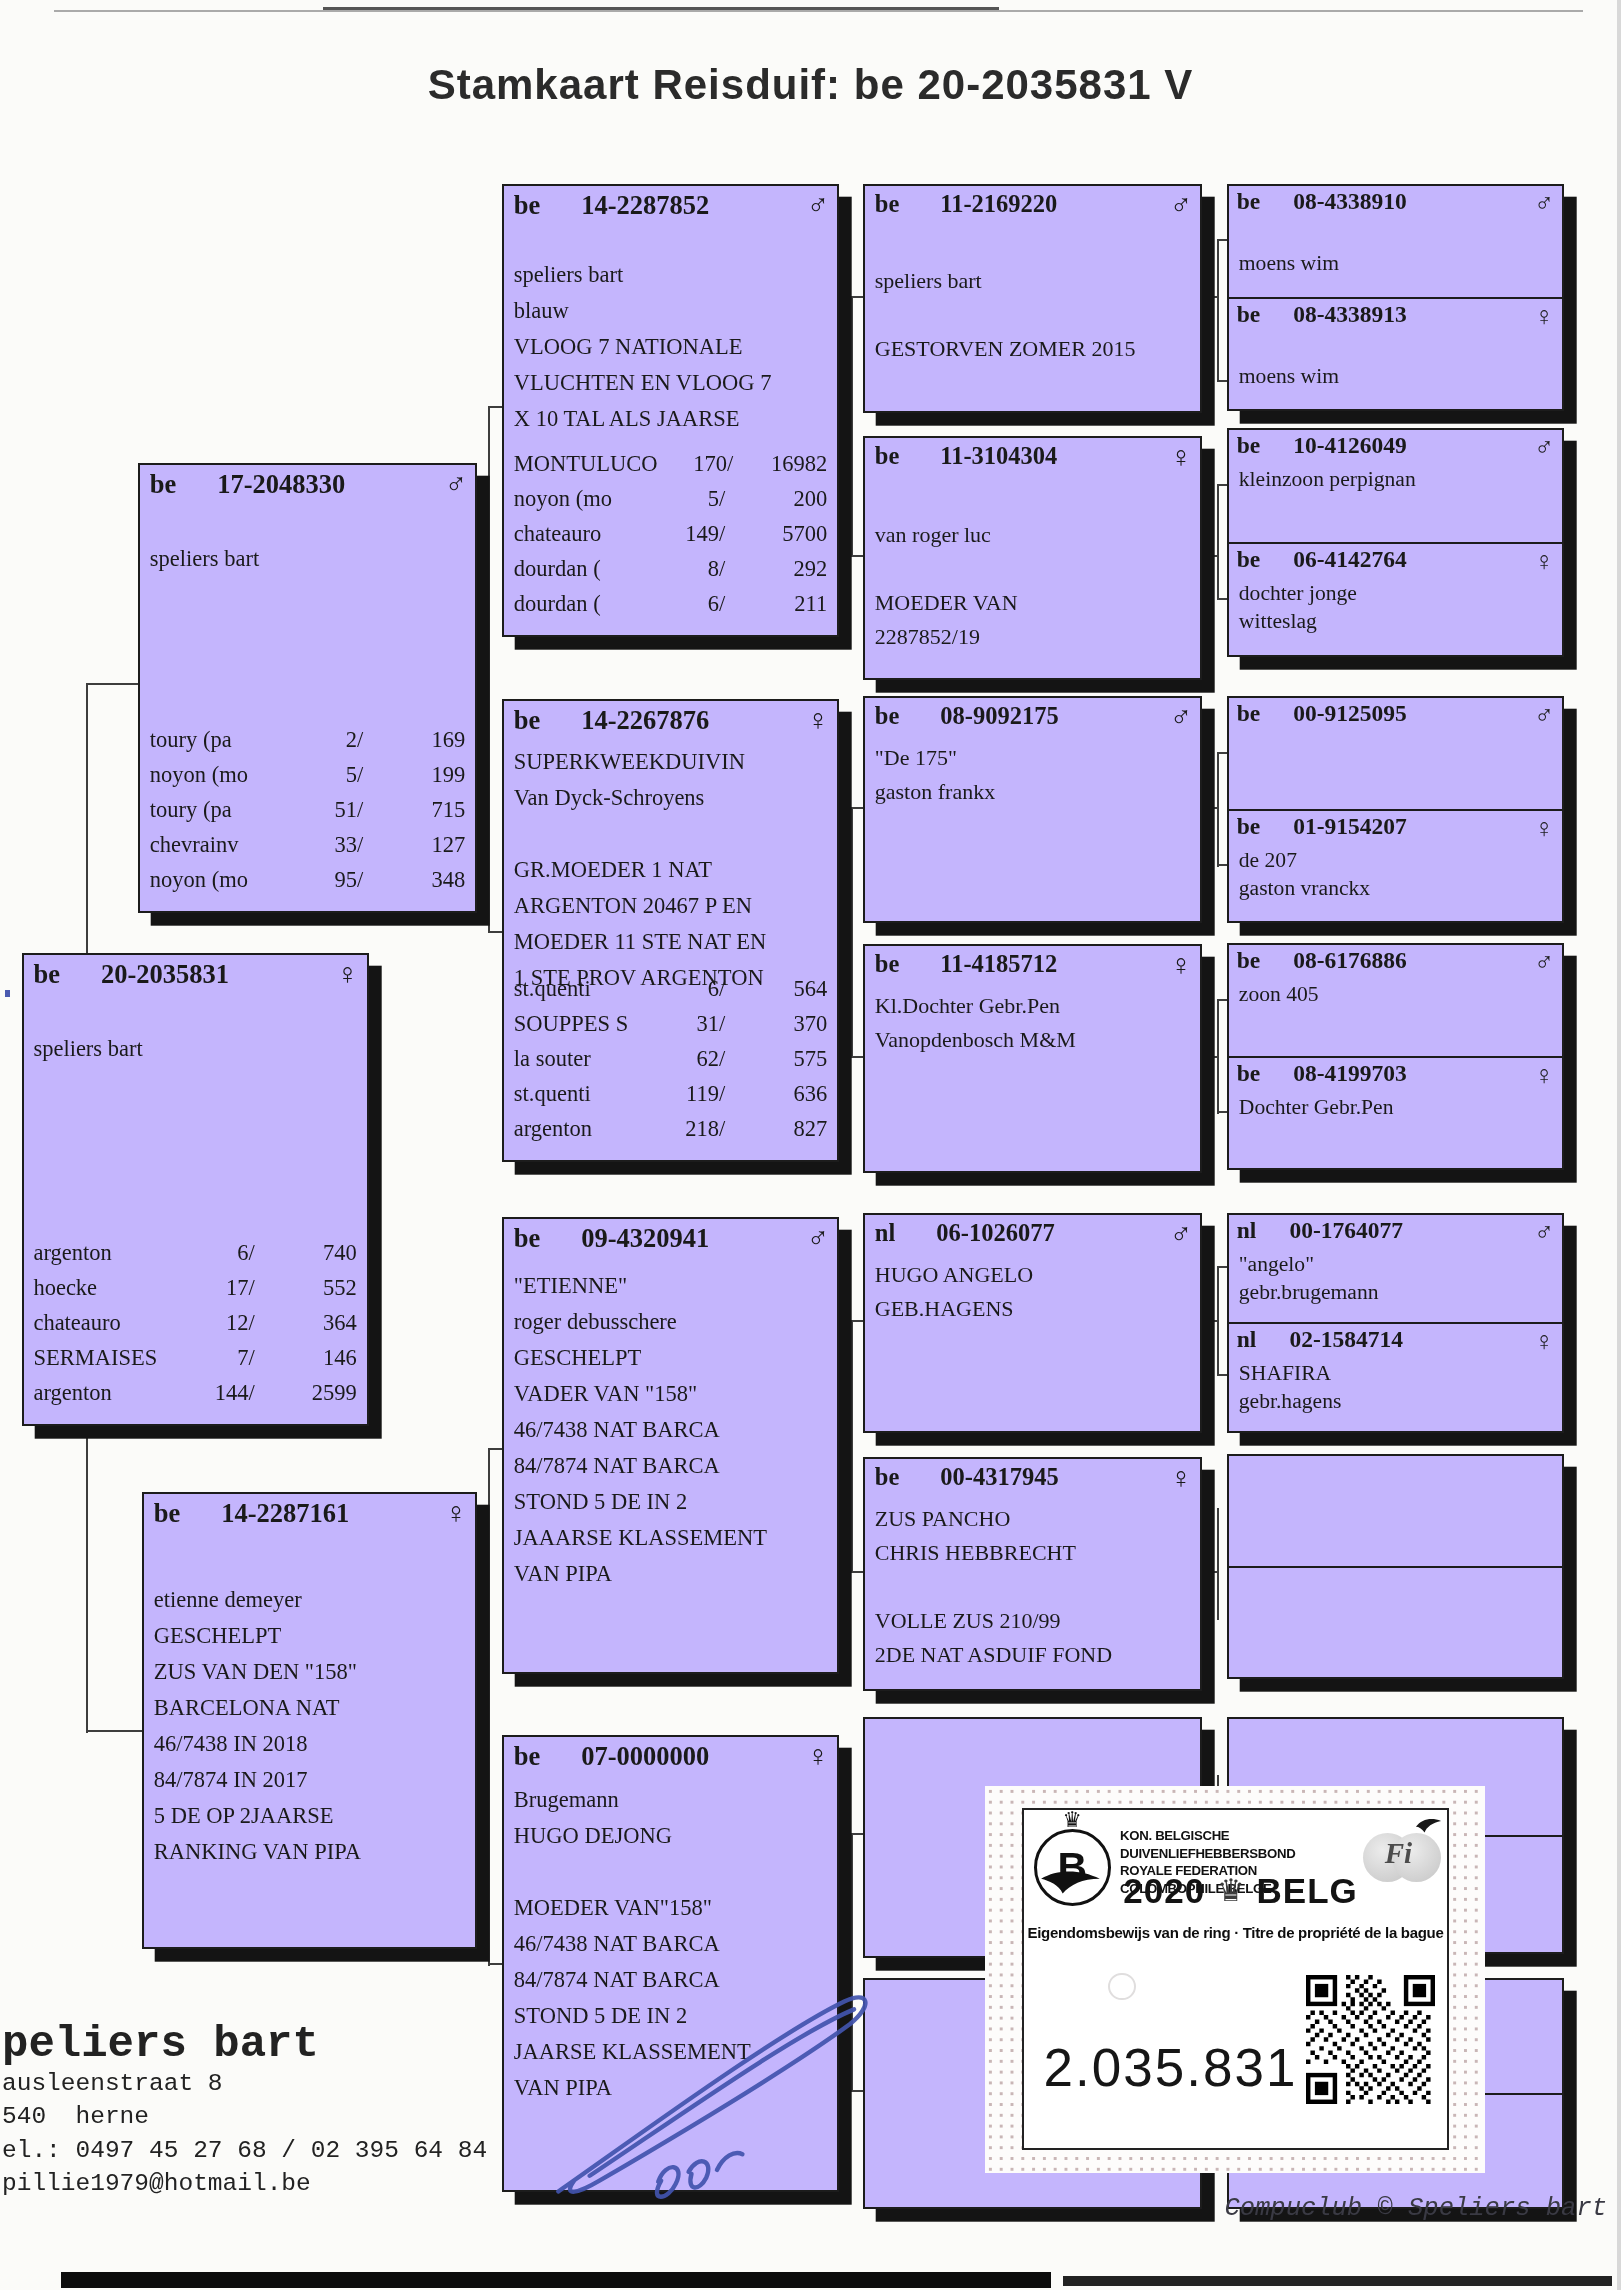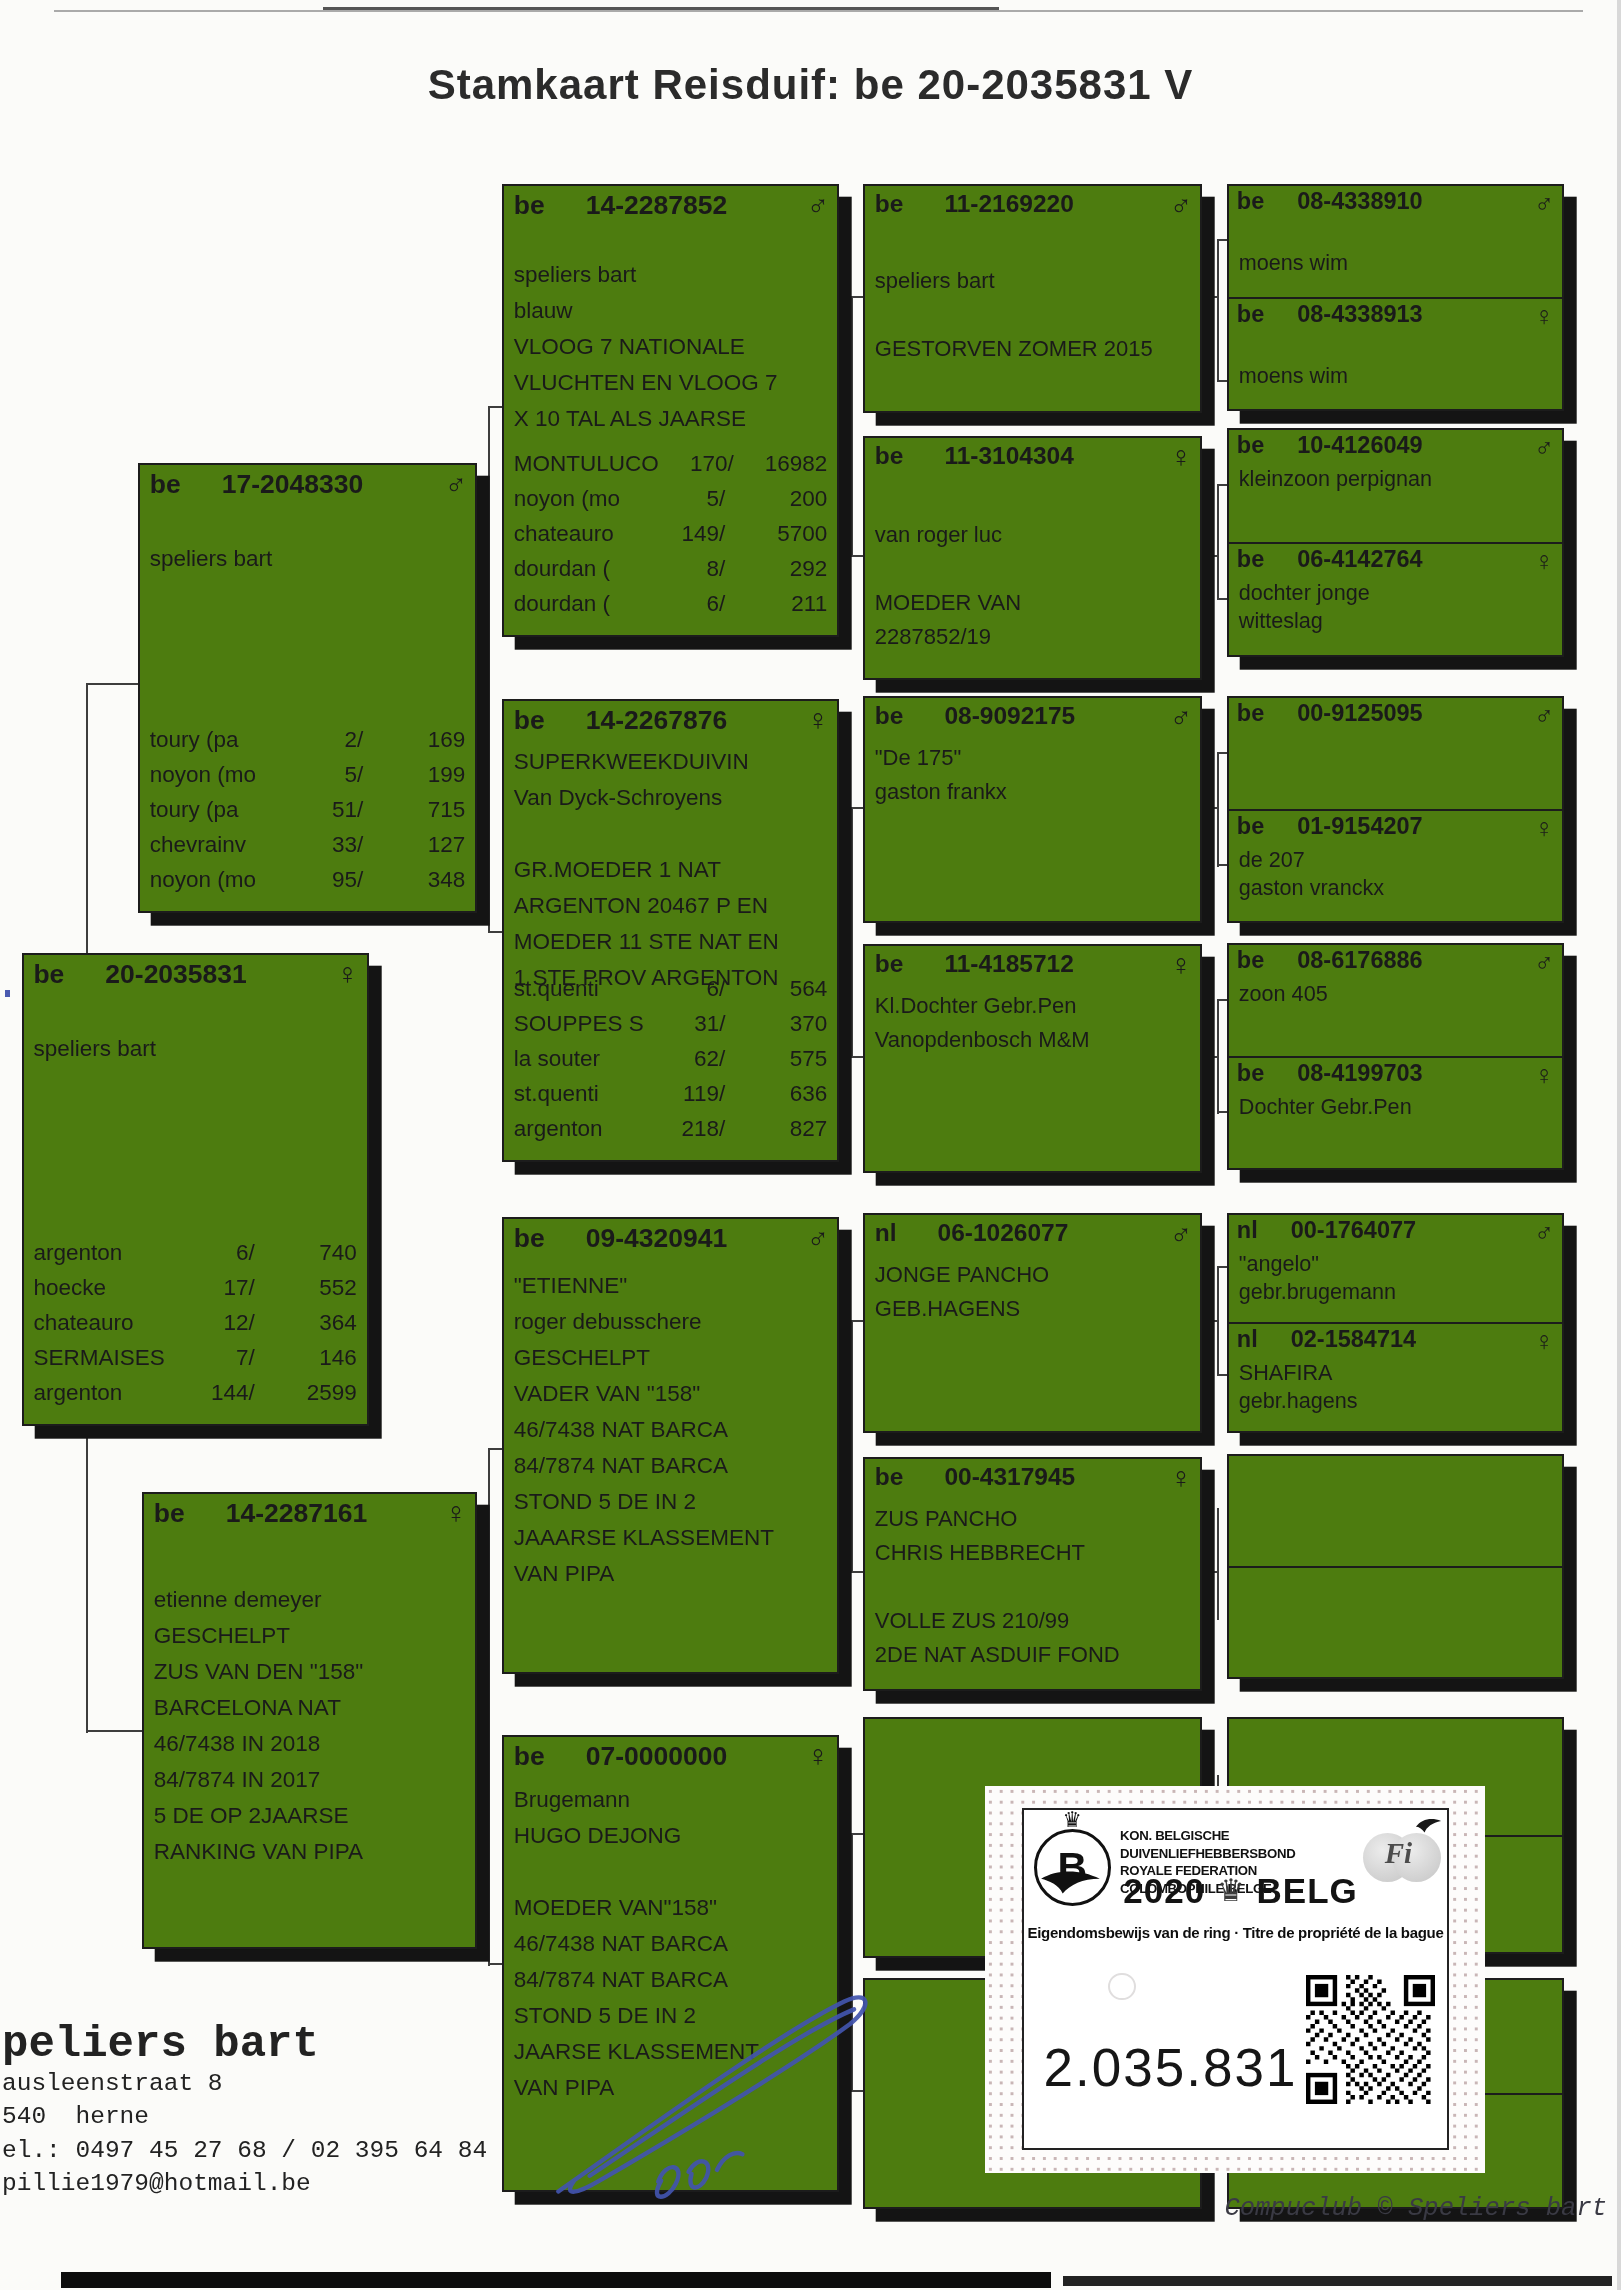--- a/index.html
+++ b/index.html
@@ -1,23 +1,23 @@
 <!DOCTYPE html>
 <html><head>
 <meta charset="utf-8">
 <style>
   html,body{margin:0;padding:0;background:#e8e8e6;}
   .page{position:relative;width:1621px;height:2291px;background:#fbfbf9;overflow:hidden;
         font-family:"Liberation Sans",sans-serif;color:#1a1a1a;padding-left:28px;}
   .title{position:absolute;left:0;top:61px;width:1621px;text-align:center;
          font-size:42px;font-weight:bold;letter-spacing:1px;color:#2b2b2b;}
   
-  .pbox{position:absolute;background:#4d7c0f;border:2.9px solid #1c1c1c;
+  .pbox{position:absolute;background:#c4b5fd;border:2.9px solid #1c1c1c;
         box-shadow:12.7px 12.7px 0 0 #141414;z-index:2;
-        font-family:Liberation Sans, sans-serif;}
+        font-family:Liberation Serif, serif;}
   .hdr{position:absolute;top:3.9px;left:9.8px;right:7.8px;display:flex;align-items:flex-start;}
   .cc{font-weight:bold;font-size:26.5px;}
   .ring{font-weight:bold;font-size:26.5px;margin-left:41px;}
   .sex{margin-left:auto;font-size:30px;line-height:30px;font-weight:bold;}
   .lines{position:absolute;left:9.8px;right:5.9px;font-size:22.5px;}
   .lines div{height:36px;line-height:36px;white-space:pre;}
   .res{position:absolute;left:9.8px;right:9.8px;bottom:13.7px;font-size:22.5px;}
   .rr{display:flex;height:35px;line-height:35px;}
   .race{flex:1;white-space:pre;}
   .pos{width:82px;text-align:right;}
@@ -417,21 +417,21 @@
     </div>
   </div>
 
   <div class="pbox c3" style="left:863px;top:1213px;width:335px;height:216px;">
     <div class="hdr">
       <span class="cc">nl</span>
       <span class="ring">06-1026077</span>
       <span class="sex">♂</span>
     </div>
     <div class="lines" style="top:43px;">
-      <div>JONGE PANCHO</div>
+      <div>HUGO ANGELO</div>
       <div>GEB.HAGENS</div>
     </div>
   </div>
 
   <div class="pbox c3" style="left:863px;top:1457px;width:335px;height:230px;">
     <div class="hdr">
       <span class="cc">be</span>
       <span class="ring">00-4317945</span>
       <span class="sex">♀</span>
     </div>

